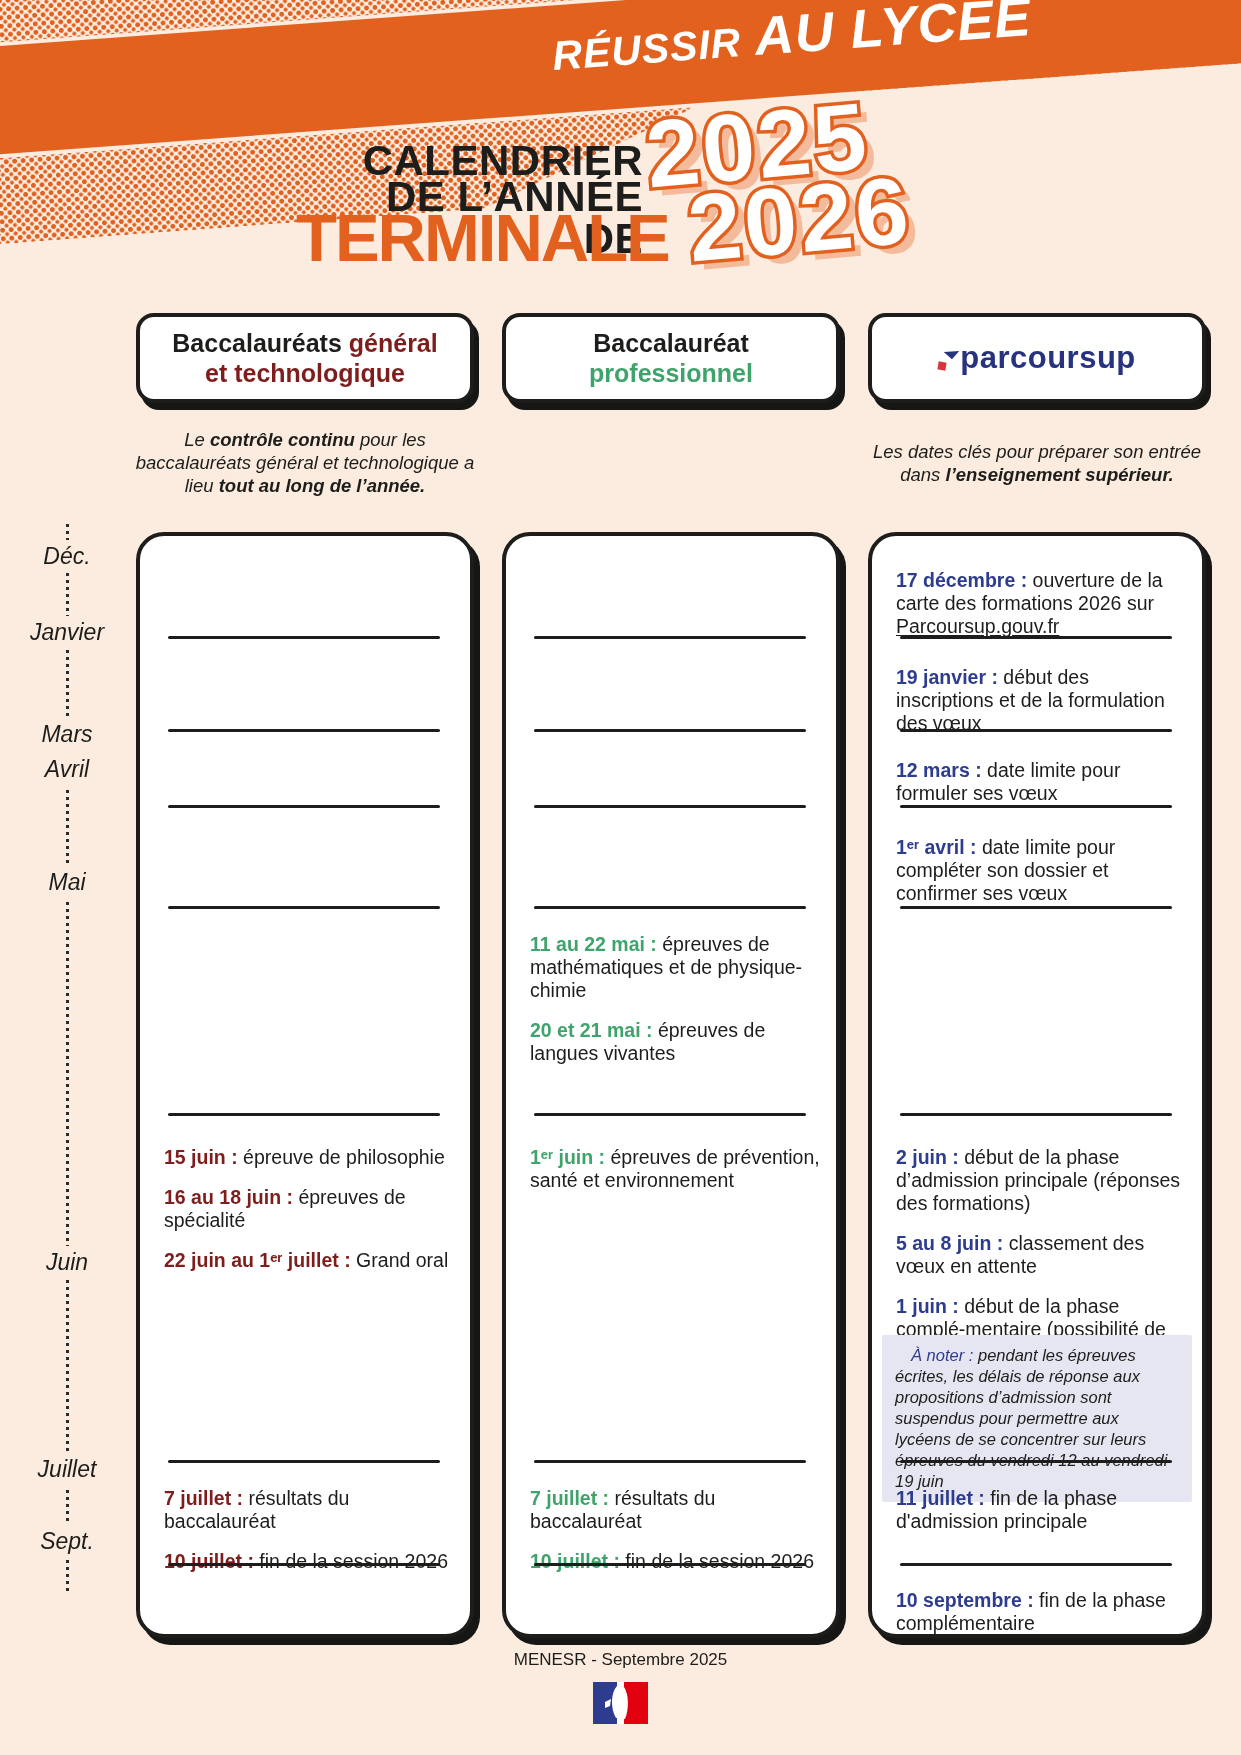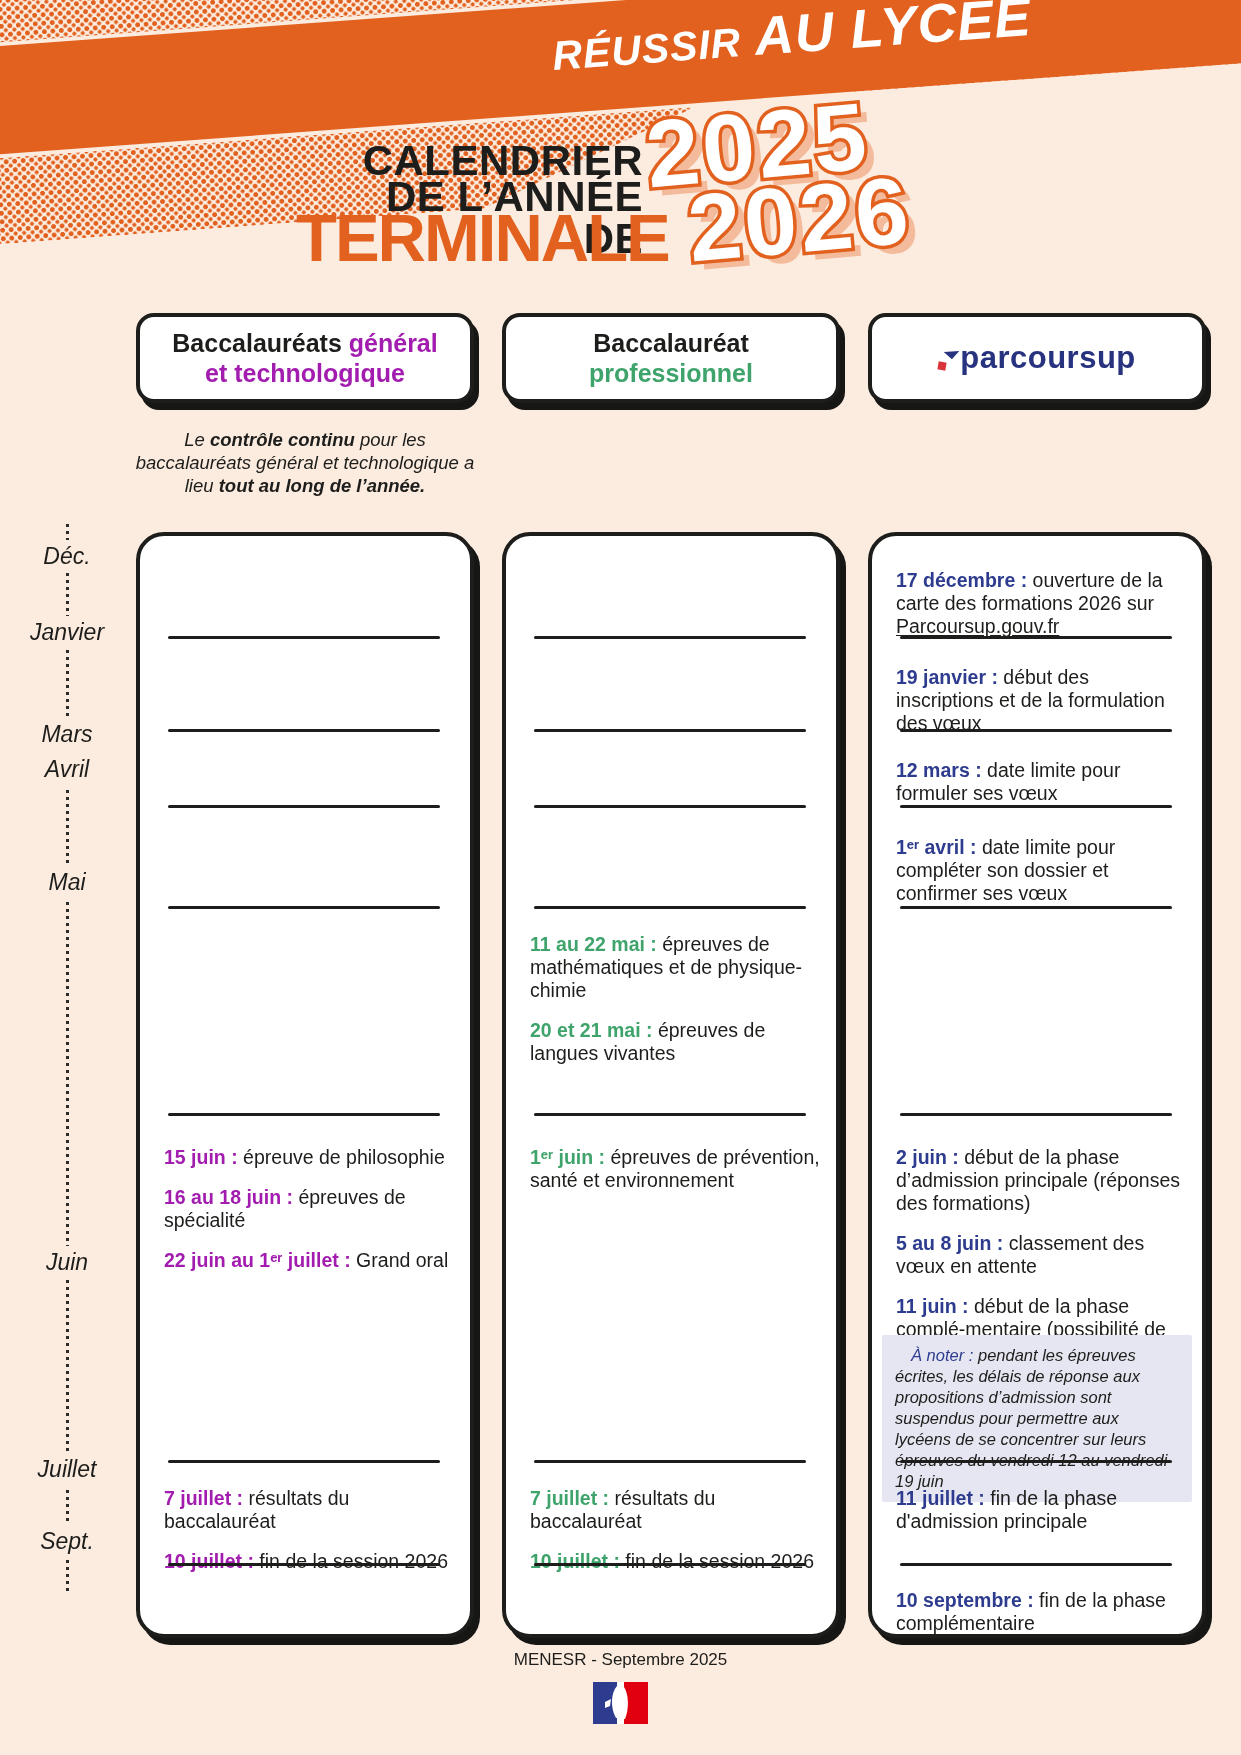--- a/index.html
+++ b/index.html
@@ -38,21 +38,21 @@
     transform:rotate(-5deg);text-shadow:9px 9px 0 rgba(226,97,31,.35);
   }
   .y1{left:646px;top:98px;} .y2{left:688px;top:172px;}
   
   .card{
     position:absolute;top:313px;width:338px;height:90px;box-sizing:border-box;
     background:#fff;border:4px solid #1d1d1b;border-radius:18px;box-shadow:5px 7px 0 #161614;
     display:flex;flex-direction:column;justify-content:center;align-items:center;
     font-size:25px;font-weight:800;line-height:1.22;text-align:center;
   }
-  .orange{color:#a21caf;} .green{color:#3fa46b;} .navy{color:#2d3c8e;}
+  .orange{color:#7f1d1d;} .green{color:#3fa46b;} .navy{color:#2d3c8e;}
   .ps-word{color:#27337f;font-size:31px;font-weight:800;letter-spacing:.5px;display:flex;align-items:center;}
   .ps-mark{display:inline-block;width:20px;height:30px;position:relative;margin-right:2px;}
   .ps-mark::before{content:"";position:absolute;left:0;bottom:3px;width:8px;height:8px;background:#d8343a;transform:rotate(10deg);}
   .ps-mark::after{content:"";position:absolute;right:1px;top:3px;width:0;height:0;border-left:11px solid transparent;border-bottom:11px solid #27337f;transform:rotate(42deg);}
   
   .desc{position:absolute;width:340px;text-align:center;font-style:italic;font-size:18.5px;line-height:1.25;}
   .desc b{font-weight:700;margin-top:19px;}
   .d1{left:135px;top:428px;} .d2{left:501px;top:428px;} .d3{left:867px;top:440px;}
   
   .timeline{
@@ -117,20 +117,23 @@
   <div class="card" style="left:868px;">
     <div class="ps-word">
       <span class="ps-mark"></span>
       <span>parcoursup</span>
     </div>
   </div>
 
   <div class="desc d1">
     <span>Le </span><b>contrôle continu</b><span> pour les baccalauréats général et technologique a lieu </span><b>tout au long de l’année.</b>
   </div>
+  <div class="desc d3">
+    <span>Les dates clés pour préparer son entrée dans </span><b>l’enseignement supérieur.</b>
+  </div>
 
   <div class="timeline"></div>
   <div class="month" style="top:540px;">Déc.</div>
   <div class="month" style="top:616px;">Janvier</div>
   <div class="month" style="top:718px;font-style:italic;">Mars</div>
   <div class="month" style="top:753px;">Avril</div>
   <div class="month" style="top:866px;">Mai</div>
   <div class="month" style="top:1246px;">Juin</div>
   <div class="month" style="top:1453px;">Juillet</div>
   <div class="month" style="top:1525px;">Sept.</div>
@@ -189,21 +192,21 @@
     </div>
     <div class="sep" style="top:269px;"></div>
     <div class="grp" style="top:283px;">
       <div class="entry"><span class="d navy">1ᵉʳ avril :</span><span> date limite pour compléter son dossier et confirmer ses vœux</span></div>
     </div>
     <div class="sep" style="top:370px;"></div>
     <div class="sep" style="top:577px;"></div>
     <div class="grp" style="top:593px;right:10px;">
       <div class="entry"><span class="d navy">2 juin :</span><span> début de la phase d’admission principale (réponses des formations)</span></div>
       <div class="entry"><span class="d navy">5 au 8 juin :</span><span> classement des vœux en attente</span></div>
-      <div class="entry"><span class="d navy">11 juin :</span><span> début de la phase complé-mentaire (possibilité de formuler jusqu'à 10 nouveaux vœux)</span></div>
+      <div class="entry"><span class="d navy">1 juin :</span><span> début de la phase complé-mentaire (possibilité de formuler jusqu'à 10 nouveaux vœux)</span></div>
     </div>
     <div class="note">
       <span class="d navy">À noter :</span><span> pendant les épreuves écrites, les délais de réponse aux propositions d’admission sont suspendus pour permettre aux lycéens de se concentrer sur leurs épreuves du vendredi 12 au vendredi 19 juin</span>
     </div>
     <div class="sep" style="top:924px;"></div>
     <div class="grp" style="top:934px;">
       <div class="entry"><span class="d navy">11 juillet :</span><span> fin de la phase d'admission principale</span></div>
     </div>
     <div class="sep" style="top:1027px;"></div>
     <div class="grp" style="top:1036px;">

